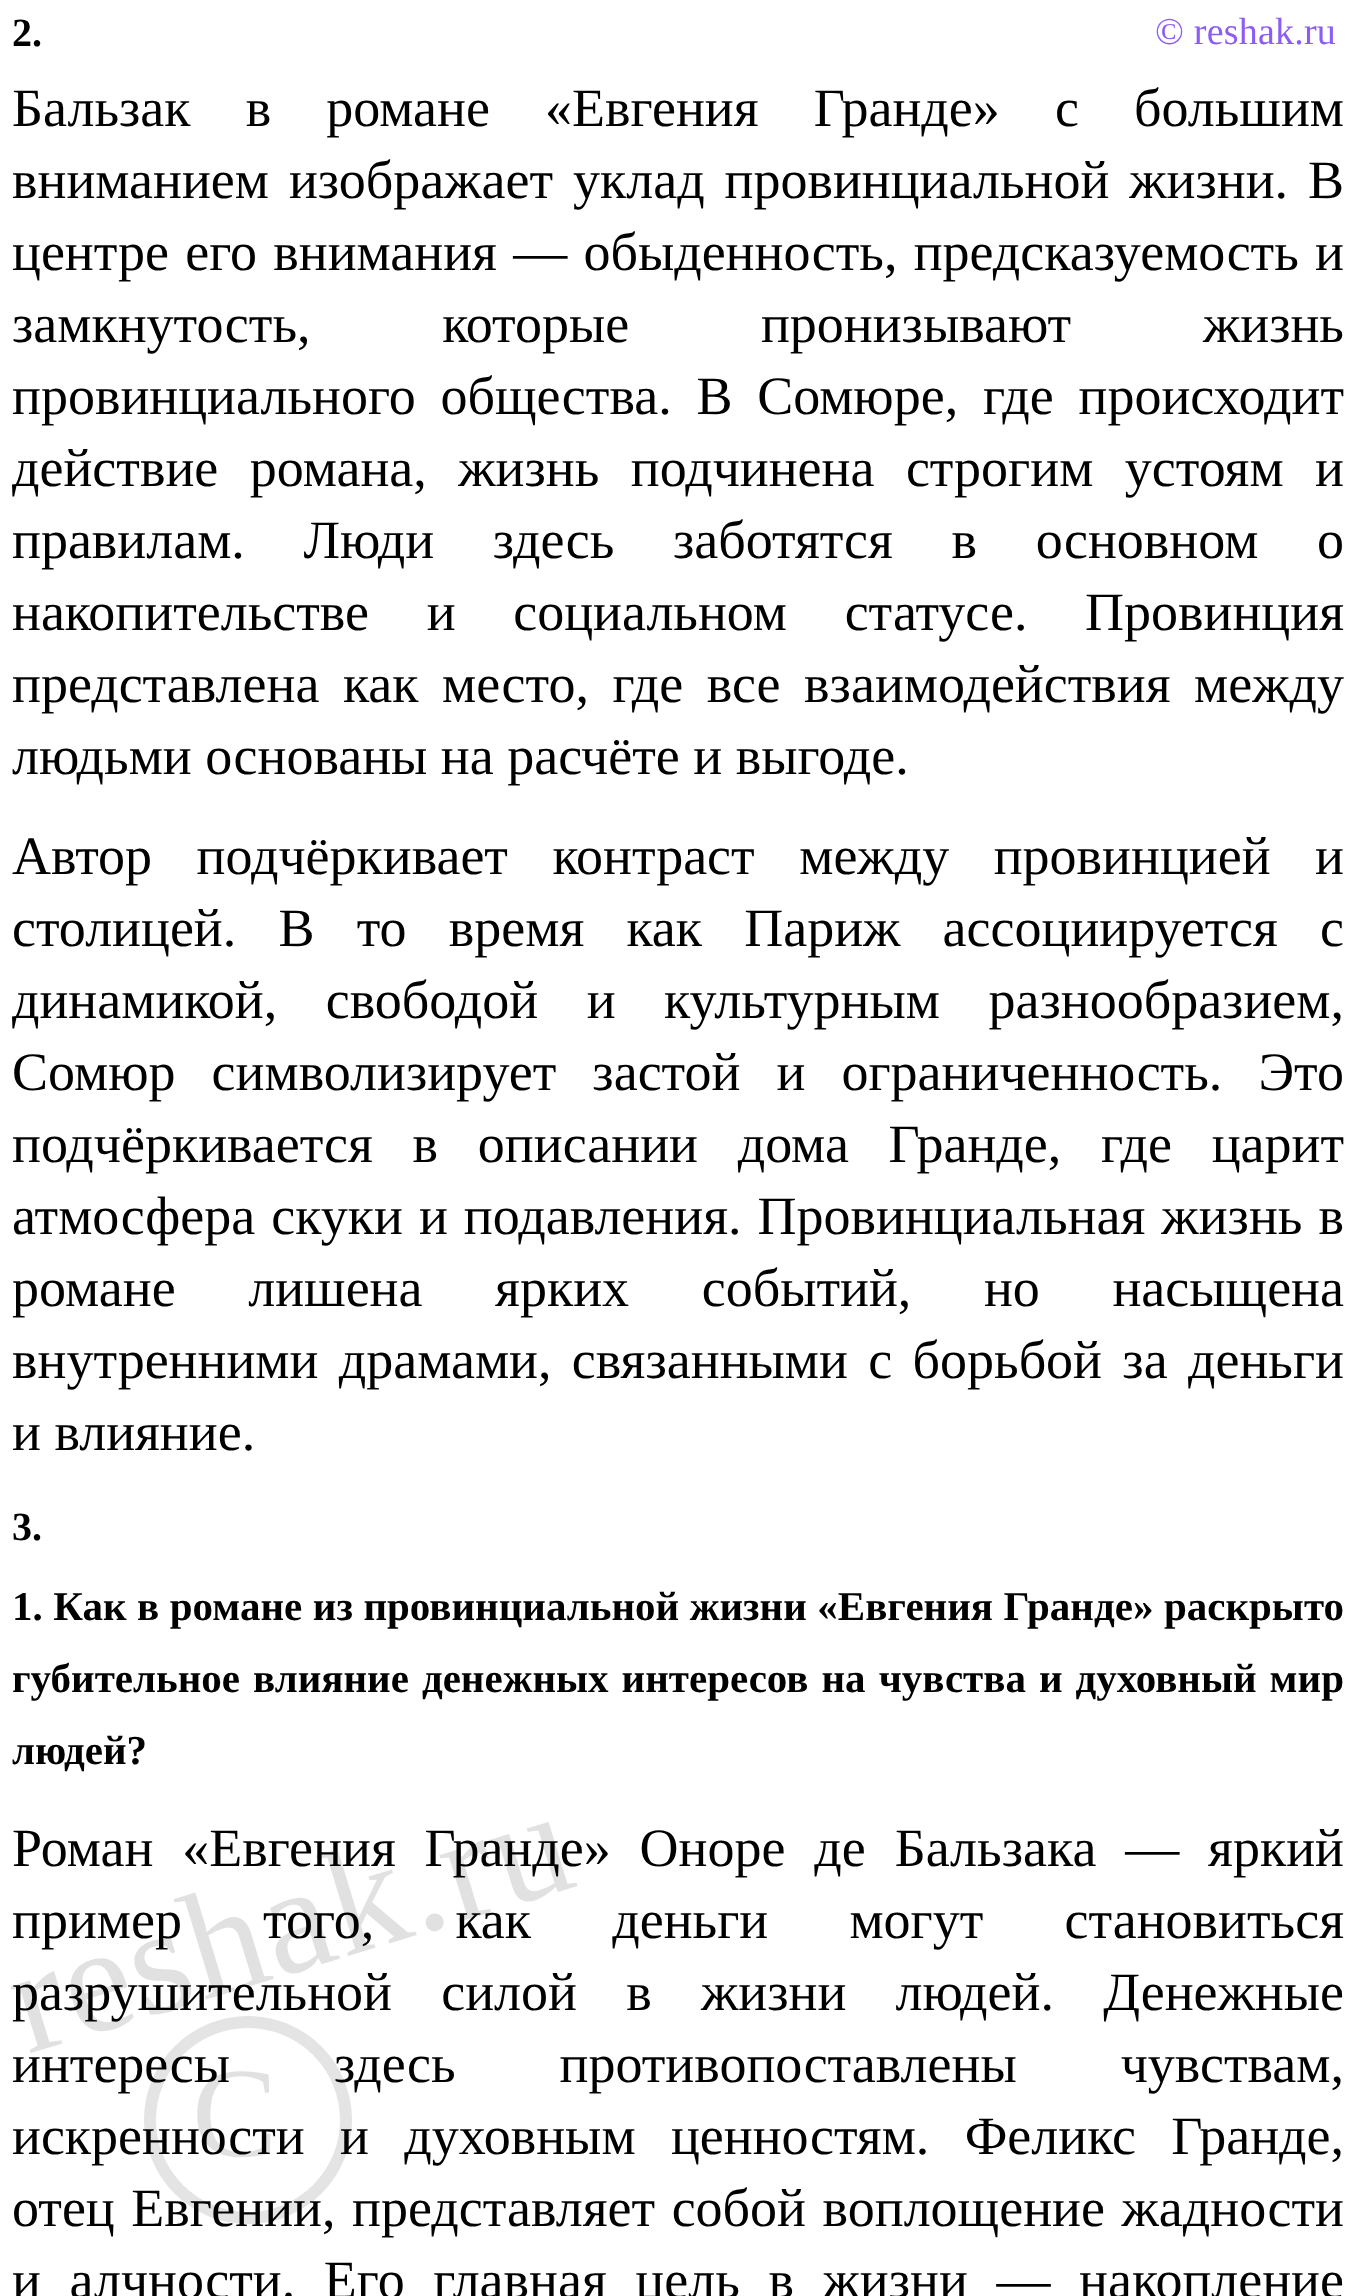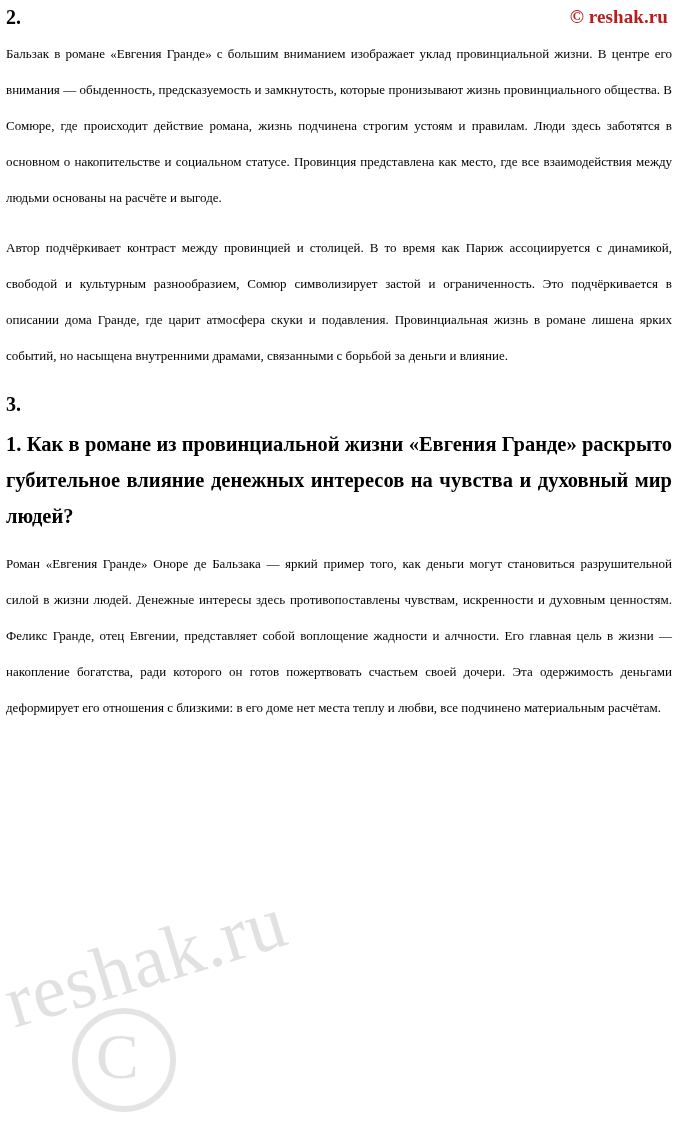--- a/index.html
+++ b/index.html
@@ -29,29 +29,28 @@
     height: 26px;
   }
   .num-heading {
     font-size: 20px;
     font-weight: bold;
     line-height: 22px;
     font-family: "Liberation Serif", serif;
   }
   .watermark-top {
     font-size: 19px;
-    color: #b91c1c;
+    color: #8b5cf6;
     line-height: 22px;
     font-family: "Liberation Serif", serif;
     letter-spacing: 0.1px;
     padding-right: 4px;
-    font-weight: bold;
   }
   p.body {
-    font-size: 13px;
+    font-size: 27px;
     line-height: 36px;
     text-align: justify;
     margin: 4px 0 14px 0;
     font-family: "Liberation Serif", serif;
     hyphens: none;
   }
   p.body.tight {
     margin-bottom: 18px;
   }
   .section-num {

